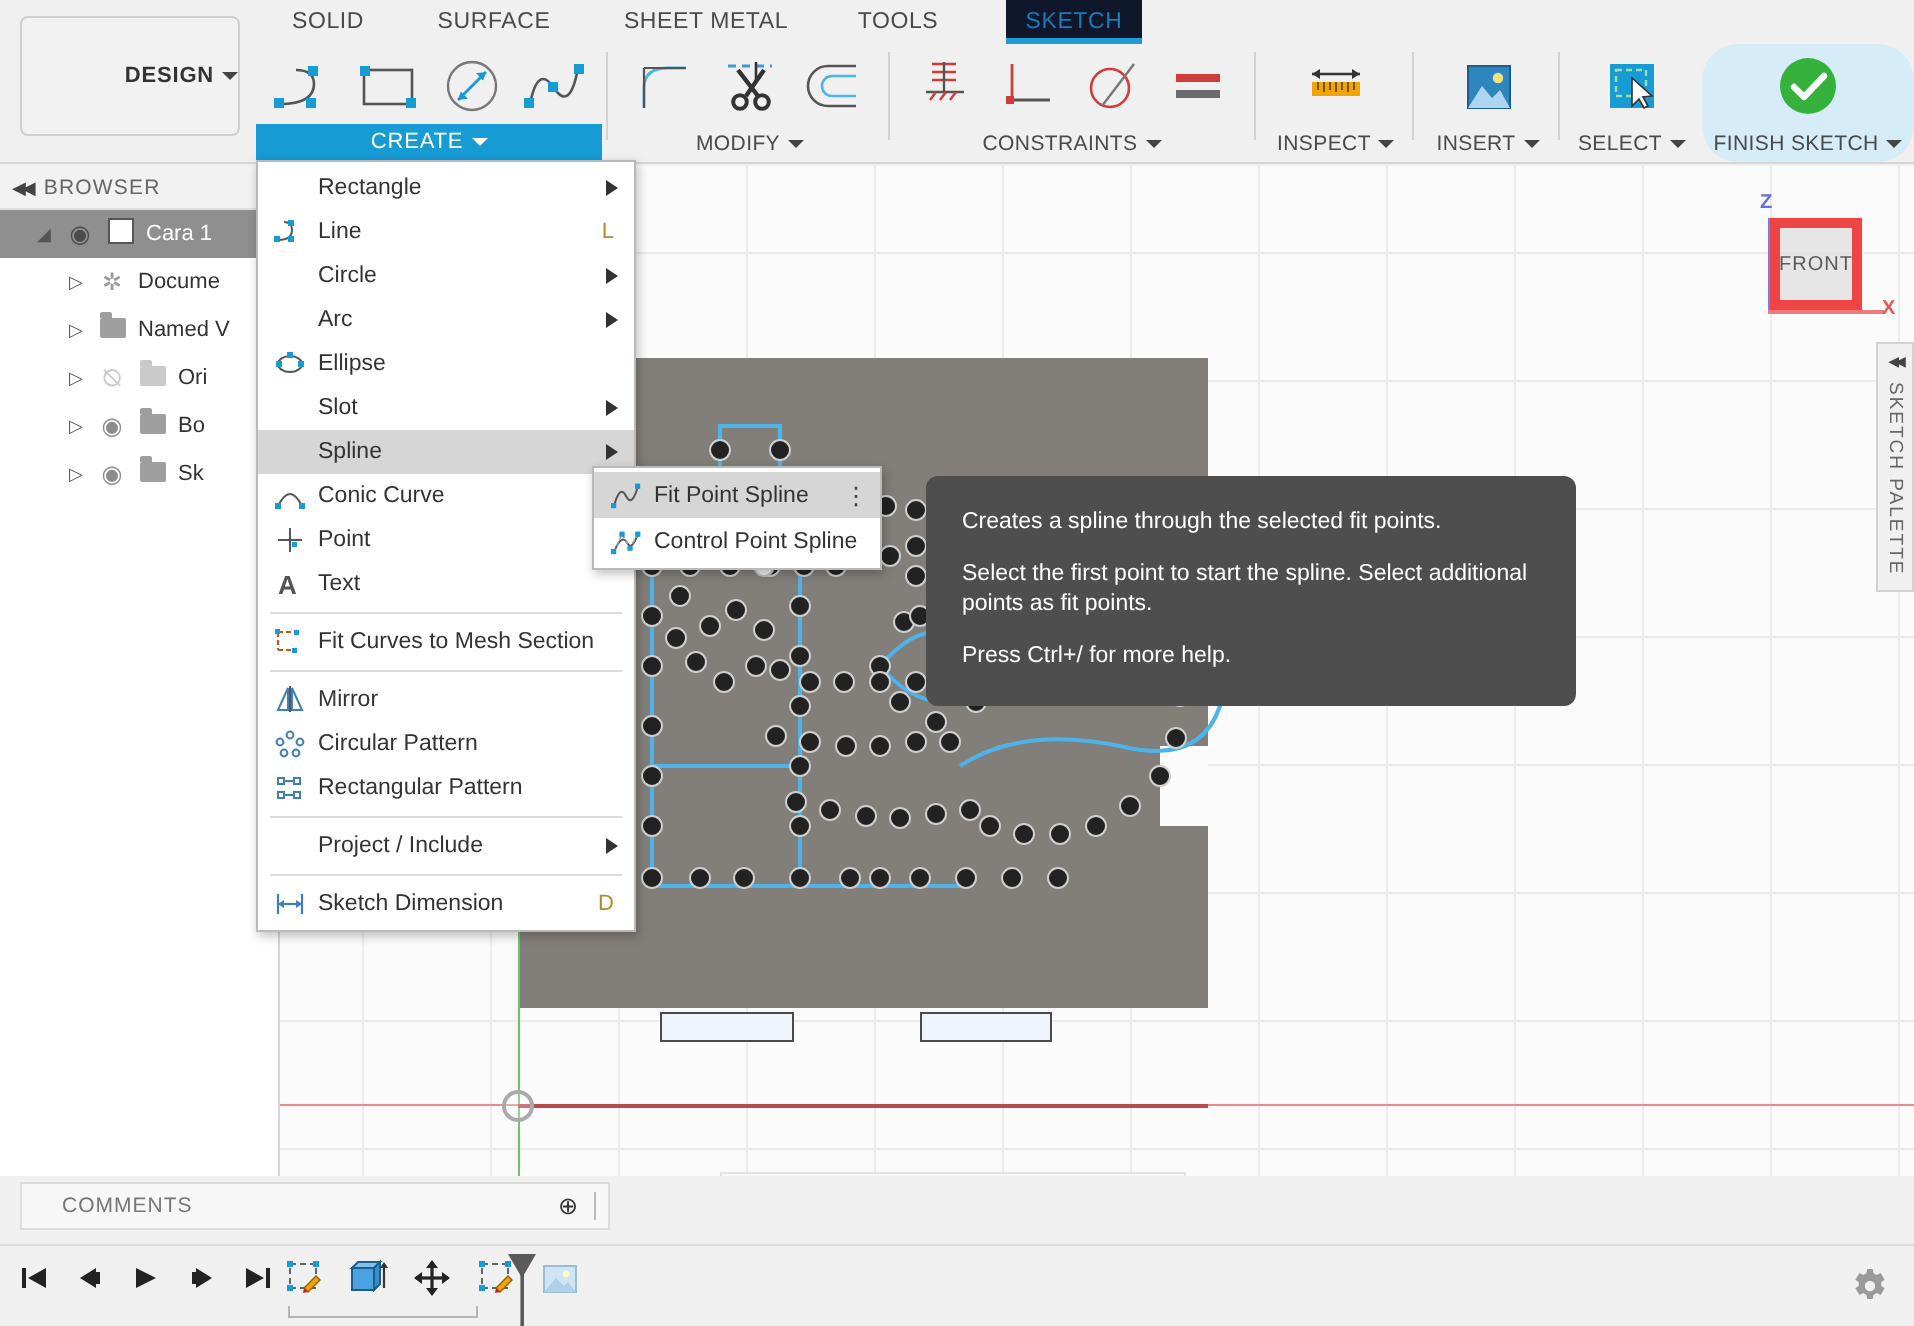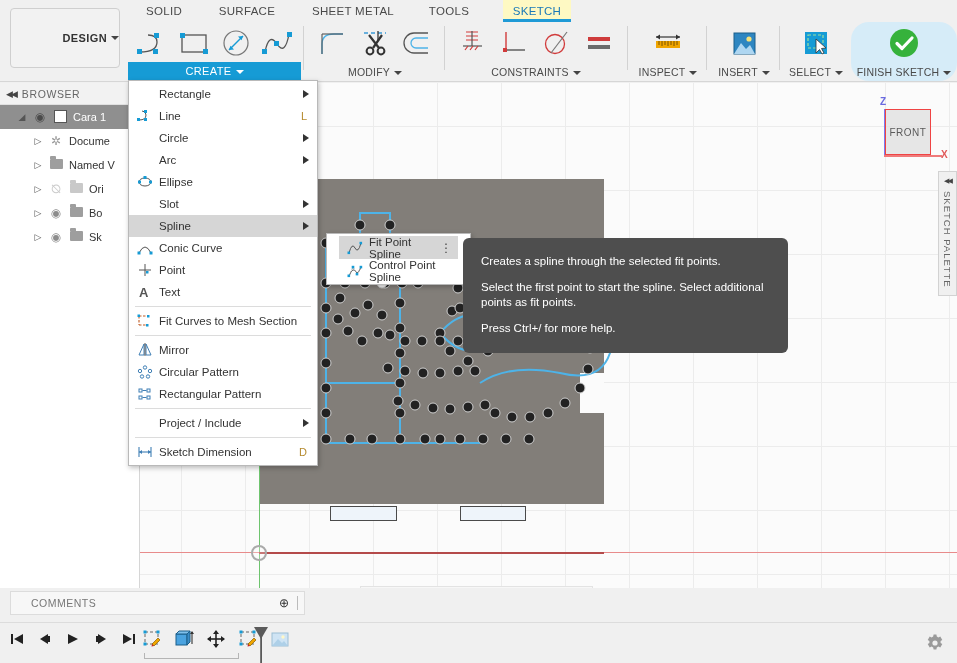--- a/index.html
+++ b/index.html
@@ -23,21 +23,21 @@
     display:flex; align-items:center; justify-content:flex-end;
   }
   #design-box .dlabel { font-size:11px; font-weight:bold; letter-spacing:.4px; color:#333; }
   .caret { display:inline-block; width:0;height:0;border-left:4px solid transparent;
            border-right:4px solid transparent;border-top:4px solid #444; margin-left:4px; vertical-align:middle;}
   .caret.white { border-top-color:#fff; }
 
   
   .rtab { position:absolute; top:0px; height:22px; line-height:22px;
           font-size:11.5px; color:#4a4a4a; text-align:center; letter-spacing:.3px; }
-  .rtab.active { background:#fef9c3; color:#1a79b8; }
+  .rtab.active { background:#0f172a; color:#1a79b8; }
   .rtab.active:after{ content:""; position:absolute; left:0; right:0; bottom:0; height:3px; background:#1f9ad6; }
 
   
   .grp { position:absolute; top:22px; height:59px; }
   .grp .glabel { position:absolute; bottom:3px; left:0; width:100%; text-align:center;
                  font-size:10.5px; color:#4a4a4a; letter-spacing:.2px; }
   .grp .gitems { position:absolute; top:2px; left:0; width:100%; height:38px;
                  display:flex; align-items:center; justify-content:center; gap:4px;}
   .gico { width:38px;height:36px; display:flex;align-items:center;justify-content:center; cursor:pointer;}
   .vsep { position:absolute; top:26px; width:1px; height:44px; background:#d2d2d2; }
@@ -90,21 +90,21 @@
   }
   #xaxis { position:absolute; left:0; right:0; top:469px; height:1px; background:#e88b8b; }
   #xaxis-strong { position:absolute; left:119px; width:345px; top:469px; height:2px; background:#b44a4a; }
   #yaxis { position:absolute; left:119px; top:0; bottom:0; width:1px; background:#6ec46e; }
   #origin { position:absolute; left:111px; top:462px; width:16px;height:16px;
             border:2px solid #aaa; border-radius:50%; background:rgba(255,255,255,.25); }
 
   
   #viewcube { position:absolute; right:22px; top:18px; width:60px; height:60px; }
   #cubeface { position:absolute; left:10px; top:8px; width:46px; height:46px;
-              background:rgba(222,222,222,.72); border:1px solid #ef4444;
+              background:rgba(222,222,222,.72); border:5px solid #ef4444;
               font-size:10px; color:#5a5a5a; display:flex;align-items:center;justify-content:center;
               letter-spacing:.5px;}
   #zaxis-cube { position:absolute; left:9px; top:8px; width:2px; height:48px; background:#7b7bf0; }
   #xaxis-cube { position:absolute; left:9px; top:54px; width:58px; height:2px; background:#ef7a7a; }
   #zlbl { position:absolute; left:5px; top:-5px; font-size:10px; color:#6a6ae0; font-weight:bold;}
   #xlbl { position:absolute; left:66px; top:48px; font-size:10px; color:#e05a5a; font-weight:bold;}
 
   
   #palette-tab {
     position:absolute; right:0; top:88px; width:19px; height:125px;
@@ -134,23 +134,23 @@
         font-size:11.5px; color:#333; cursor:pointer; position:relative; }
   .mi.sel  { background:#d6d6d6; }
   .mi .mico { width:20px; display:flex; align-items:center; justify-content:center; }
   .mi .mlabel { flex:1; padding-left:4px; }
   .mi .mkey { color:#b58a2d; font-size:11px; padding-right:2px;}
   .mi .msub { width:0;height:0;border-top:4.5px solid transparent;border-bottom:4.5px solid transparent;
               border-left:6px solid #333; }
   .mdiv { height:1px; background:#dcdcdc; margin:3px 6px; }
 
   #spline-submenu {
-    position:absolute; left:326px; top:233px; width:145px;
+    position:absolute; left:296px; top:233px; width:145px;
     background:#fff; border:1px solid #b9b9b9; box-shadow:1px 2px 5px rgba(0,0,0,.25);
-    z-index:45; padding:2px 12px;
+    z-index:45; padding:2px 0;
   }
   .dots { letter-spacing:0; font-size:12px; color:#444; line-height:8px; width:10px; text-align:center;}
 
   #tooltip {
     position:absolute; left:463px; top:238px; width:325px; height:115px;
     background:#4e4e4e; color:#fff; border-radius:6px; z-index:50;
     padding:16px 18px; font-size:11.5px; font-weight:normal; line-height:15px;
   }
   #tooltip p { margin-bottom:11px; }
   #tooltip p:last-child { margin-bottom:0; }

